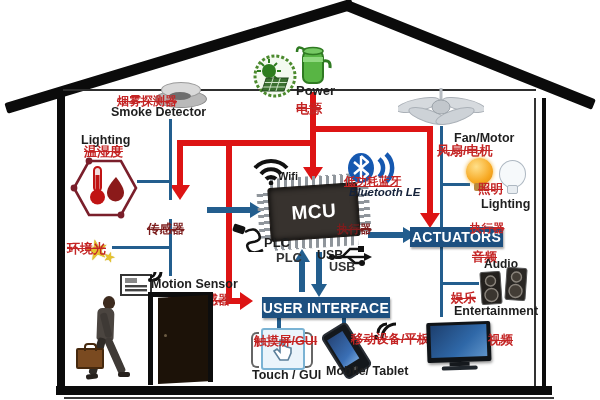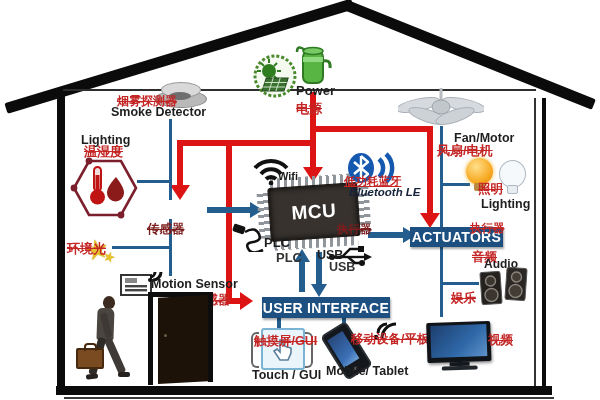--- a/index.html
+++ b/index.html
@@ -250,20 +250,21 @@
   <div class="t" style="left:484px;top:258px;font-size:12px;text-align:center;">Audio</div>
   <svg class="abs" style="left:479px;top:266px;" width="50" height="42" viewBox="0 0 50 42">
     <rect x="2" y="6" width="20" height="32" rx="2" fill="#23201d" stroke="#555" stroke-width="1" transform="rotate(-4 12 22)"></rect>
     <circle cx="12" cy="15" r="5" fill="#3a352f" stroke="#8a847c" stroke-width="1.4" transform="rotate(-4 12 22)"></circle>
     <circle cx="12" cy="29" r="6.5" fill="#3a352f" stroke="#8a847c" stroke-width="1.4" transform="rotate(-4 12 22)"></circle>
     <rect x="27" y="2" width="20" height="32" rx="2" fill="#2a2724" stroke="#555" stroke-width="1" transform="rotate(4 37 18)"></rect>
     <circle cx="37" cy="11" r="5" fill="#433d36" stroke="#8a847c" stroke-width="1.4" transform="rotate(4 37 18)"></circle>
     <circle cx="37" cy="25" r="6.5" fill="#433d36" stroke="#8a847c" stroke-width="1.4" transform="rotate(4 37 18)"></circle>
   </svg>
   <div class="zh" style="left:451px;top:292px;font-size:12.5px;">娱乐</div>
+  <div class="t" style="left:454px;top:305px;font-size:12.5px;">Entertainment</div>
 
   <div class="box" style="left:250px;top:297px;width:128px;height:21px;font-size:14px;margin-left:12px;">
     <span>USER INTERFACE</span>
   </div>
 
   <div class="abs" style="left:251px;top:328px;width:62px;height:40px;">
     <div class="abs" style="left:0;top:4px;width:6px;height:32px;border:2px solid #666;border-right:none;border-radius:6px 0 0 6px;"></div>
     <div class="abs" style="left:54px;top:4px;width:6px;height:32px;border:2px solid #666;border-left:none;border-radius:0 6px 6px 0;"></div>
     <div class="abs" style="left:10px;top:0;width:40px;height:38px;background:#eaf4fb;border:2.4px solid #7ab3d4;border-radius:3px;"></div>
     <svg class="abs" style="left:20px;top:10px;" width="22" height="24" viewBox="0 0 22 24">

